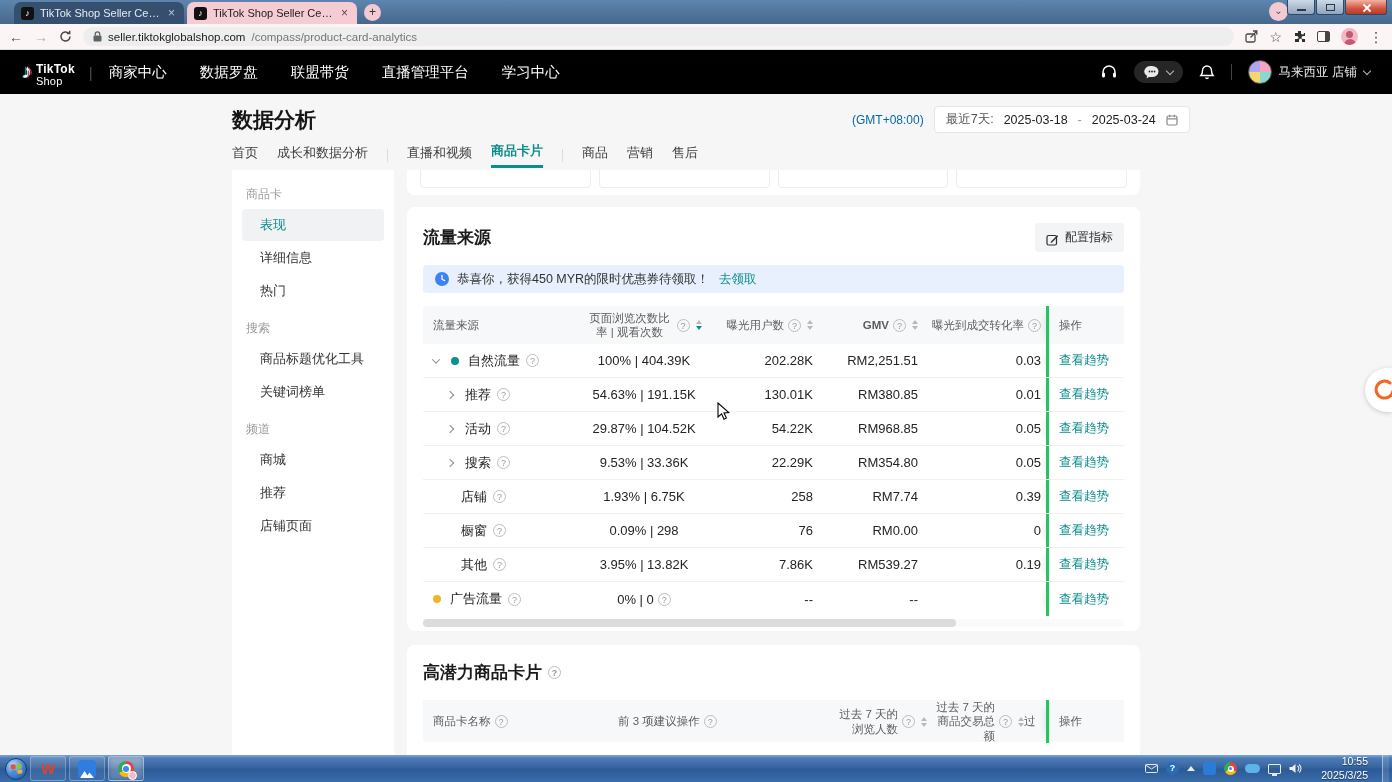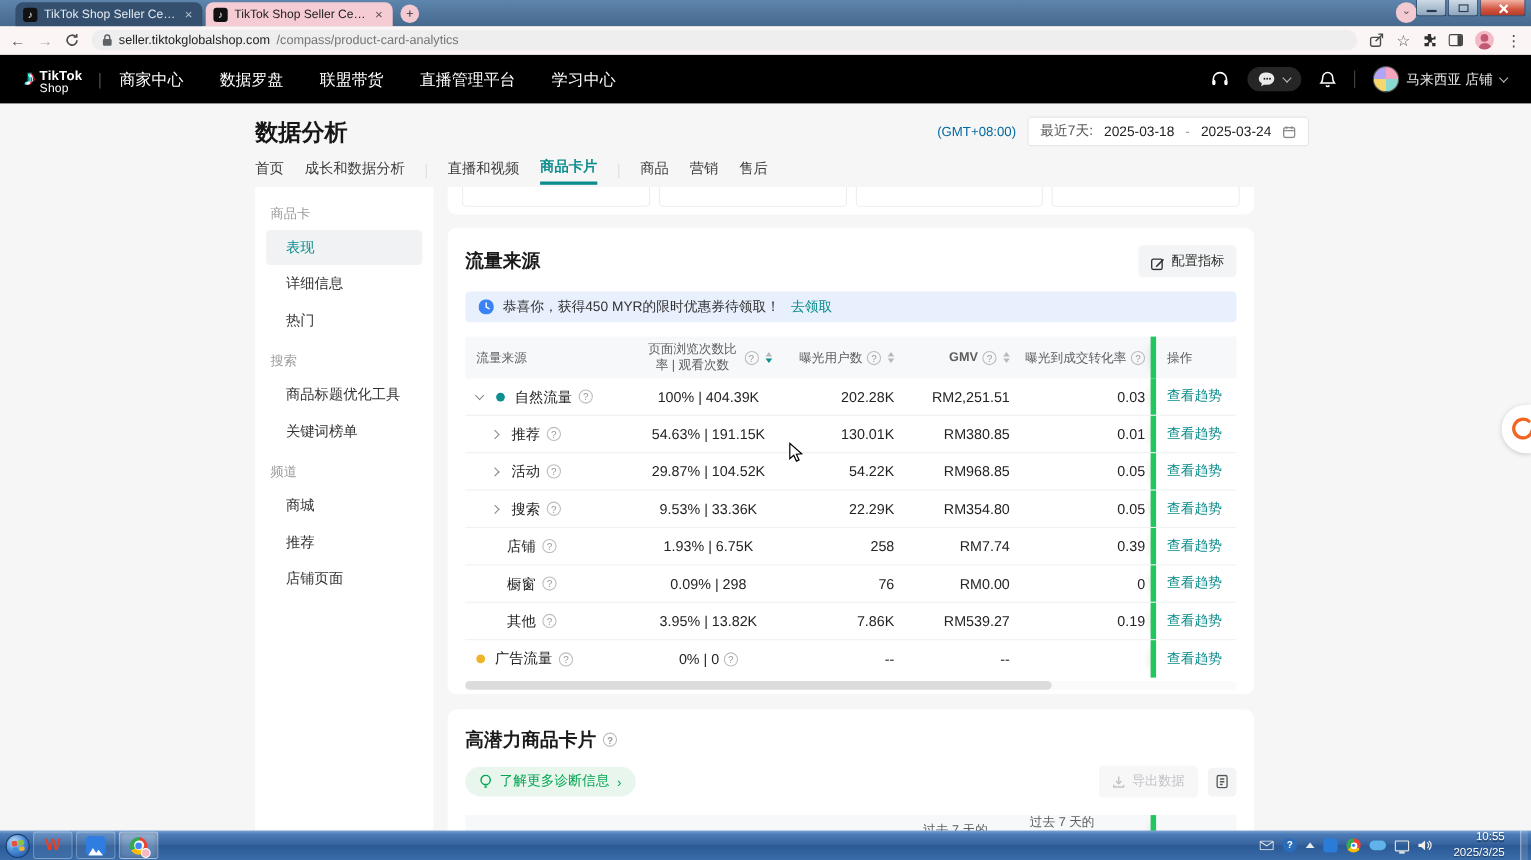--- a/index.html
+++ b/index.html
@@ -95,21 +95,21 @@
     align-items:center; gap:8px; padding:0 12px; font-size:12.5px; color:#333; }
   .banner a { color:#0d8c8c; text-decoration:none; margin-left:2px; }
 
   .gridrow { display:grid; grid-template-columns:162px 118px 110px 105px 1fr 78px; align-items:center; }
   .thead { margin-top:13px; background:#f7f8fa; height:38px; font-size:11.5px; color:#5d5d5d; }
   .tcell { display:flex; align-items:center; gap:4px; min-width:0; }
   .c-name { padding-left:10px; }
   .c-ratio { justify-content:center; text-align:center; }
   .c-users,.c-gmv,.c-cvr { justify-content:flex-end; text-align:right; }
   .c-cvr { padding-right:5px; }
-  .c-action { border-left:5px solid #22c55e; padding-left:10px; align-self:stretch;
+  .c-action { border-left:3px solid #22c55e; padding-left:10px; align-self:stretch;
     box-shadow:-8px 0 8px -8px rgba(0,0,0,.12); }
   .hlabel-wrap { width:86px; line-height:1.25; }
   .trow { height:34px; border-bottom:1px solid #f1f1f1; font-size:13px; color:#242424; }
   .trow:last-child { border-bottom:none; }
   .tname { margin-right:2px; }
   .dot { width:8px; height:8px; border-radius:50%; display:inline-block; margin-right:5px; }
   .chev { width:6px; height:6px; border-right:1.4px solid #8b8b8b; border-bottom:1.4px solid #8b8b8b;
     display:inline-block; margin-right:8px; }
   .chev.open { transform:rotate(45deg) translate(-1px,-1px); }
   .chev.closed { transform:rotate(-45deg); }
@@ -529,45 +529,20 @@
     <div class="hscroll">
         <div class="thumb"></div>
       </div>
   </div>
 
   <div class="card potential-card">
     <div class="card-title">
       <span>高潜力商品卡片</span>
       <span class="q">?</span>
     </div>
-    <div class="pill-row">
-      <div class="diag-pill">
-        <svg width="11" height="14" viewBox="0 0 11 14">
-            <circle cx="5.5" cy="5" r="4.2" fill="none" stroke="#00a650" stroke-width="1.3"></circle>
-            <path d="M4 9.5 h3 M4.4 11.5 h2.2" stroke="#00a650" stroke-width="1.3"></path>
-          </svg>
-        <span>了解更多诊断信息</span>
-        <span>›</span>
-      </div>
-      <div class="pill-right">
-        <div class="export-btn">
-          <svg width="12" height="12" viewBox="0 0 12 12">
-              <path d="M6 1 v6 M3.5 5 L6 7.5 L8.5 5" stroke="#c3c3c8" stroke-width="1.3" fill="none"></path>
-              <path d="M1.5 8.5 v2 h9 v-2" stroke="#c3c3c8" stroke-width="1.3" fill="none"></path>
-            </svg>
-          <span>导出数据</span>
-        </div>
-        <div class="sq-btn">
-          <svg width="12" height="13" viewBox="0 0 12 13">
-              <rect x="1.5" y="1" width="9" height="11" rx="1.5" stroke="#555" stroke-width="1.2" fill="none"></rect>
-              <path d="M4 4.2 h4 M4 6.7 h4 M4 9.2 h2.5" stroke="#555" stroke-width="1.2"></path>
-            </svg>
-        </div>
-      </div>
-    </div>
     <div class="phead">
       <div class="tcell c-name">
         <span>商品卡名称</span>
         <span class="q">?</span>
       </div>
       <div class="tcell">
         <span>前 3 项建议操作</span>
         <span class="q">?</span>
       </div>
       <div class="tcell c-users">

